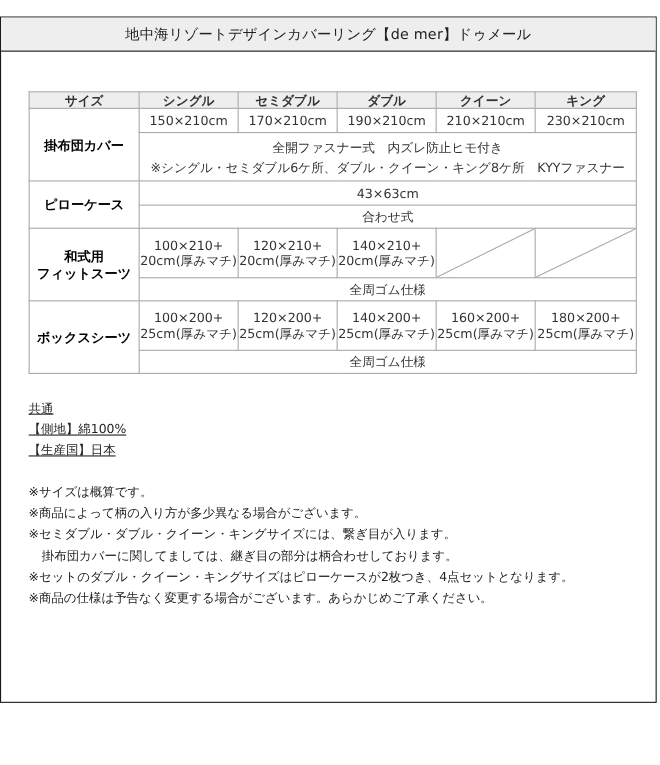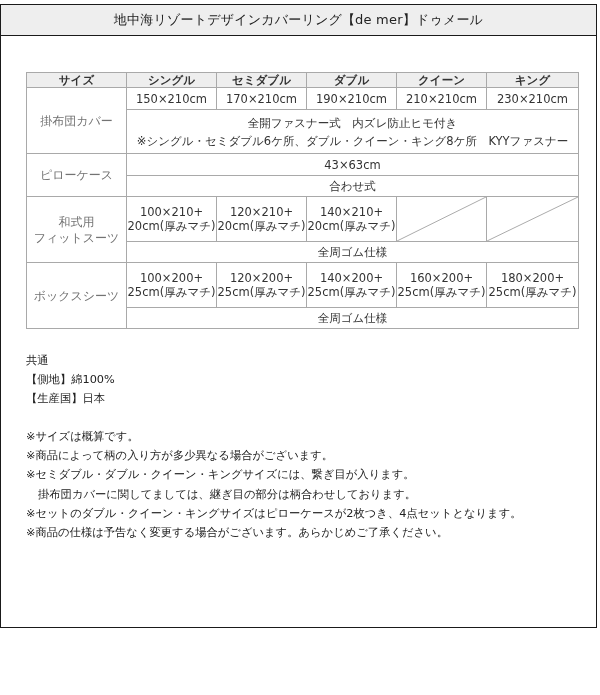--- a/index.html
+++ b/index.html
@@ -2,40 +2,40 @@
 <html><head>
 <meta charset="utf-8">
 <style>
   html, body { margin: 0; padding: 0; background: #ffffff; }
   body {
     width: 600px; height: 695px; position: relative; overflow: hidden;
     font-family: "DejaVu Sans", "Liberation Sans", sans-serif;
     color: #222222;
   }
   .frame {
-    position: absolute; left: 0; top: 4px; width: 597px; height: 624px;
+    position: absolute; left: 0; top: 15px; width: 597px; height: 624px;
     border: 1px solid #1a1a1a; box-sizing: border-box; background: #ffffff;
   }
   .titlebar {
     position: absolute; left: 0; top: 0; right: 0; height: 30px;
     background: #eeeeee; border-bottom: 1px solid #1a1a1a;
     display: flex; align-items: center; justify-content: center;
     font-size: 13px; color: #222; letter-spacing: 0.2px;
   }
   .spec {
     position: absolute; left: 25px; top: 67px;
     border-collapse: collapse; table-layout: fixed;
     font-size: 11.5px; color: #333;
   }
   .spec td, .spec th {
     border: 1px solid #a9a9a9; text-align: center; vertical-align: middle;
     padding: 0; line-height: 14px; overflow: hidden; white-space: nowrap;
   }
   .spec th { background: #eeeeee; font-weight: bold; color: #333; font-size: 11.5px; }
-  .spec td.rowhead { font-weight: normal; font-size: 12px; color: #737373; line-height: 16px; }
+  .spec td.rowhead { font-weight: bold; font-size: 12px; color: #000000; line-height: 16px; }
   .spec td.diag { position: relative; }
   .spec td.diag svg { position: absolute; left: 0; top: 0; width: 100%; height: 100%; }
   .notes {
     position: absolute; left: 25px; font-size: 11.3px; color: #222; line-height: 19.2px;
     white-space: nowrap;
   }
   .notes .indent { padding-left: 12px; }
 </style>
 </head>
 <body>
@@ -139,21 +139,21 @@
         <div>180×200+</div>
         <div>25cm(厚みマチ)</div>
       </td>
     </tr>
     <tr style="height:21px">
       <td colspan="5">全周ゴム仕様</td>
     </tr>
   </tbody>
     </table>
 
-  <div class="notes" style="top:346px;">
+  <div class="notes" style="top:346px;text-decoration:underline;">
     <div>共通</div>
     <div>【側地】綿100%</div>
     <div>【生産国】日本</div>
   </div>
 
   <div class="notes" style="top:422px;">
     <div>※サイズは概算です。</div>
     <div>※商品によって柄の入り方が多少異なる場合がございます。</div>
     <div>※セミダブル・ダブル・クイーン・キングサイズには、繋ぎ目が入ります。</div>
     <div class="indent">掛布団カバーに関してましては、継ぎ目の部分は柄合わせしております。</div>

